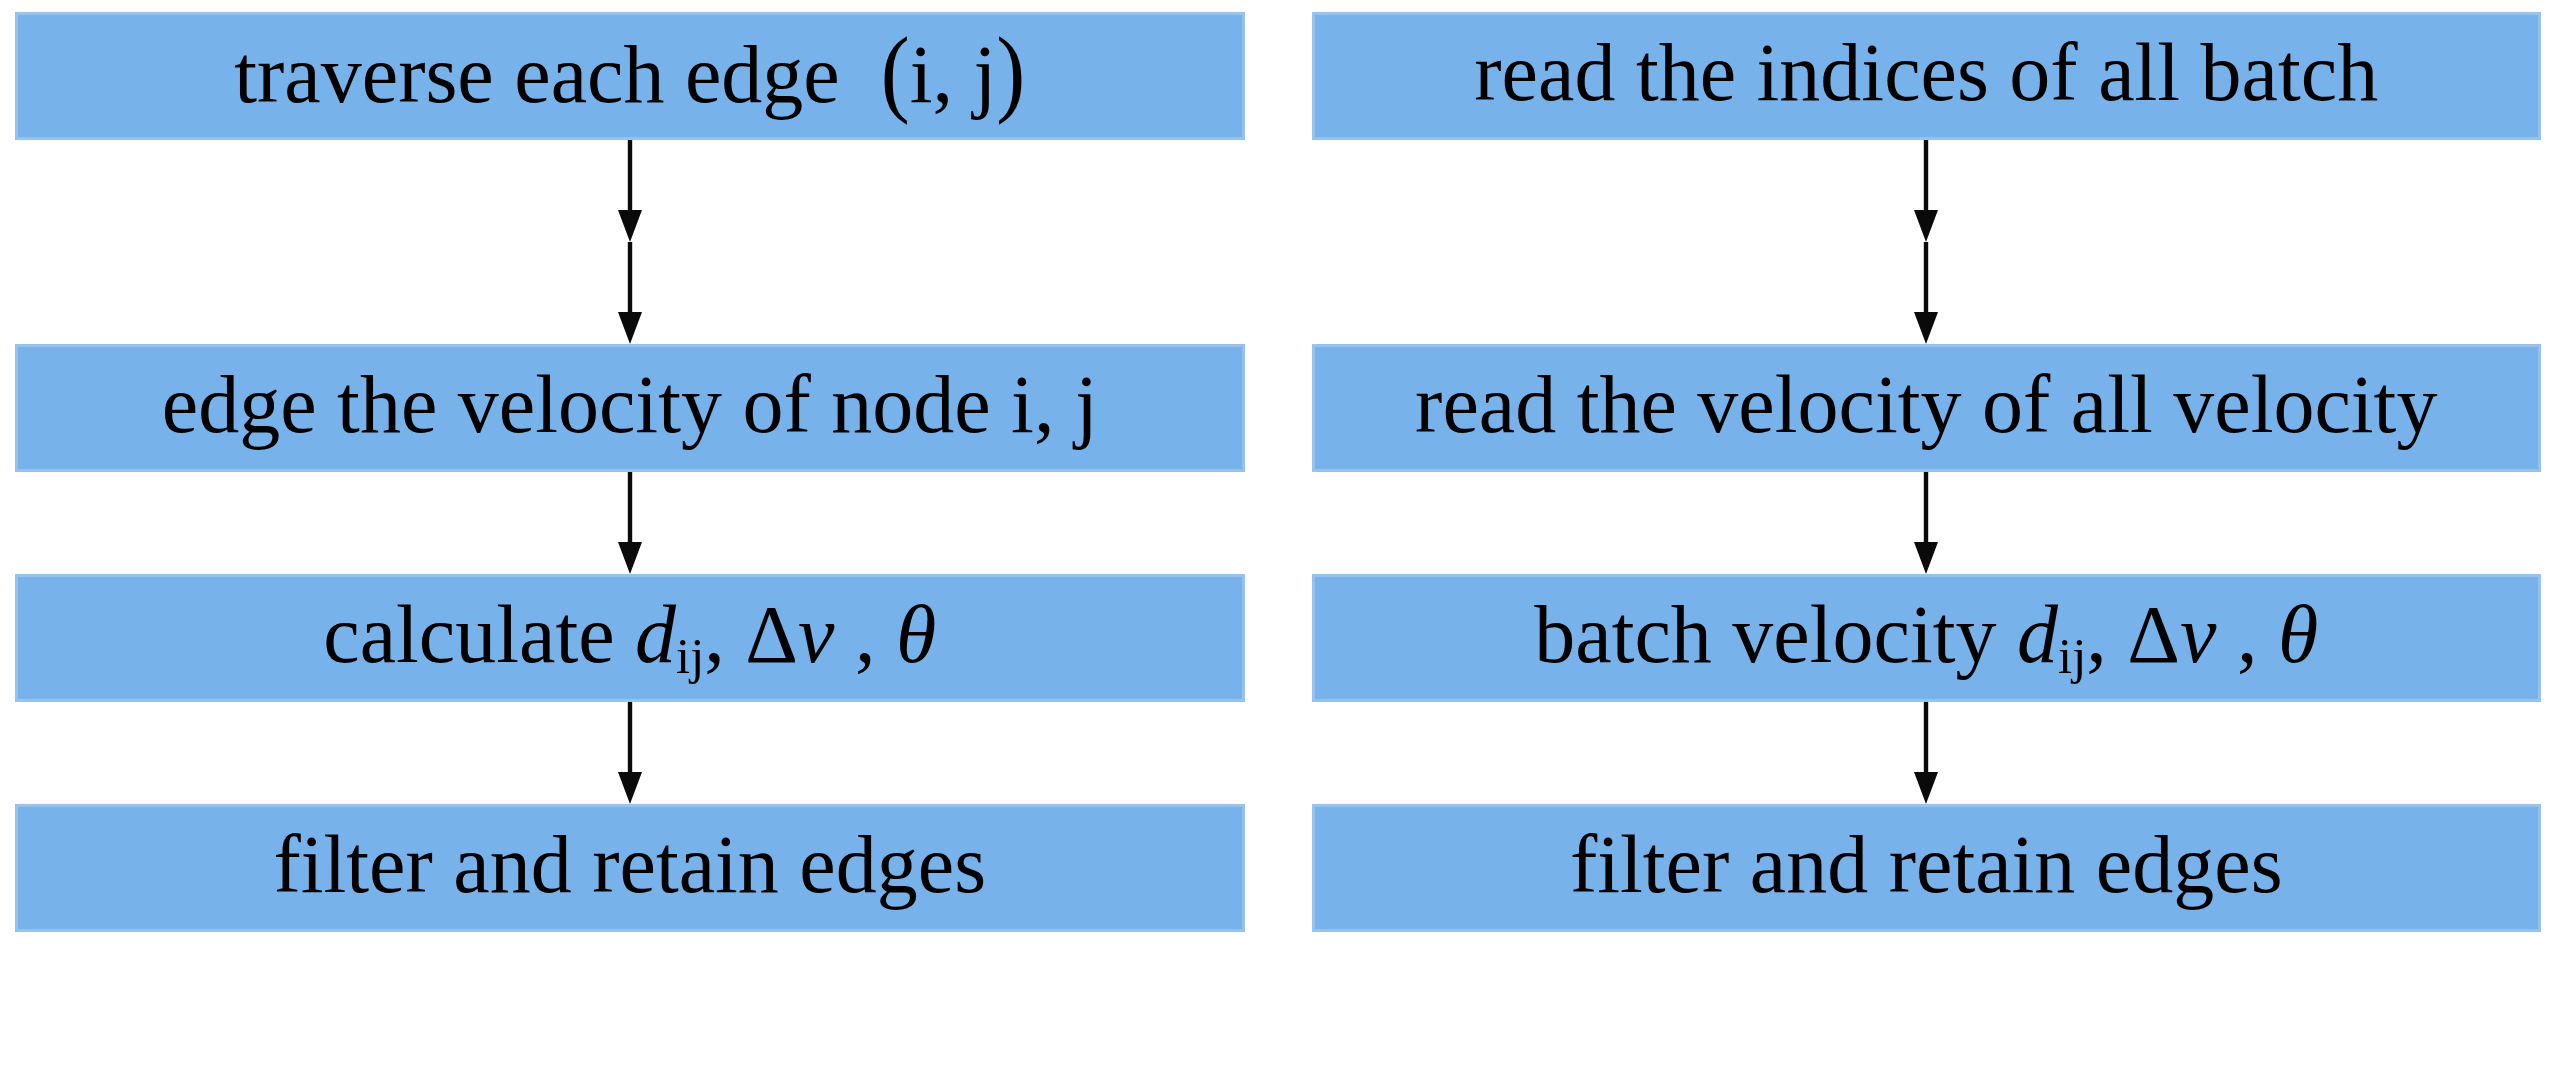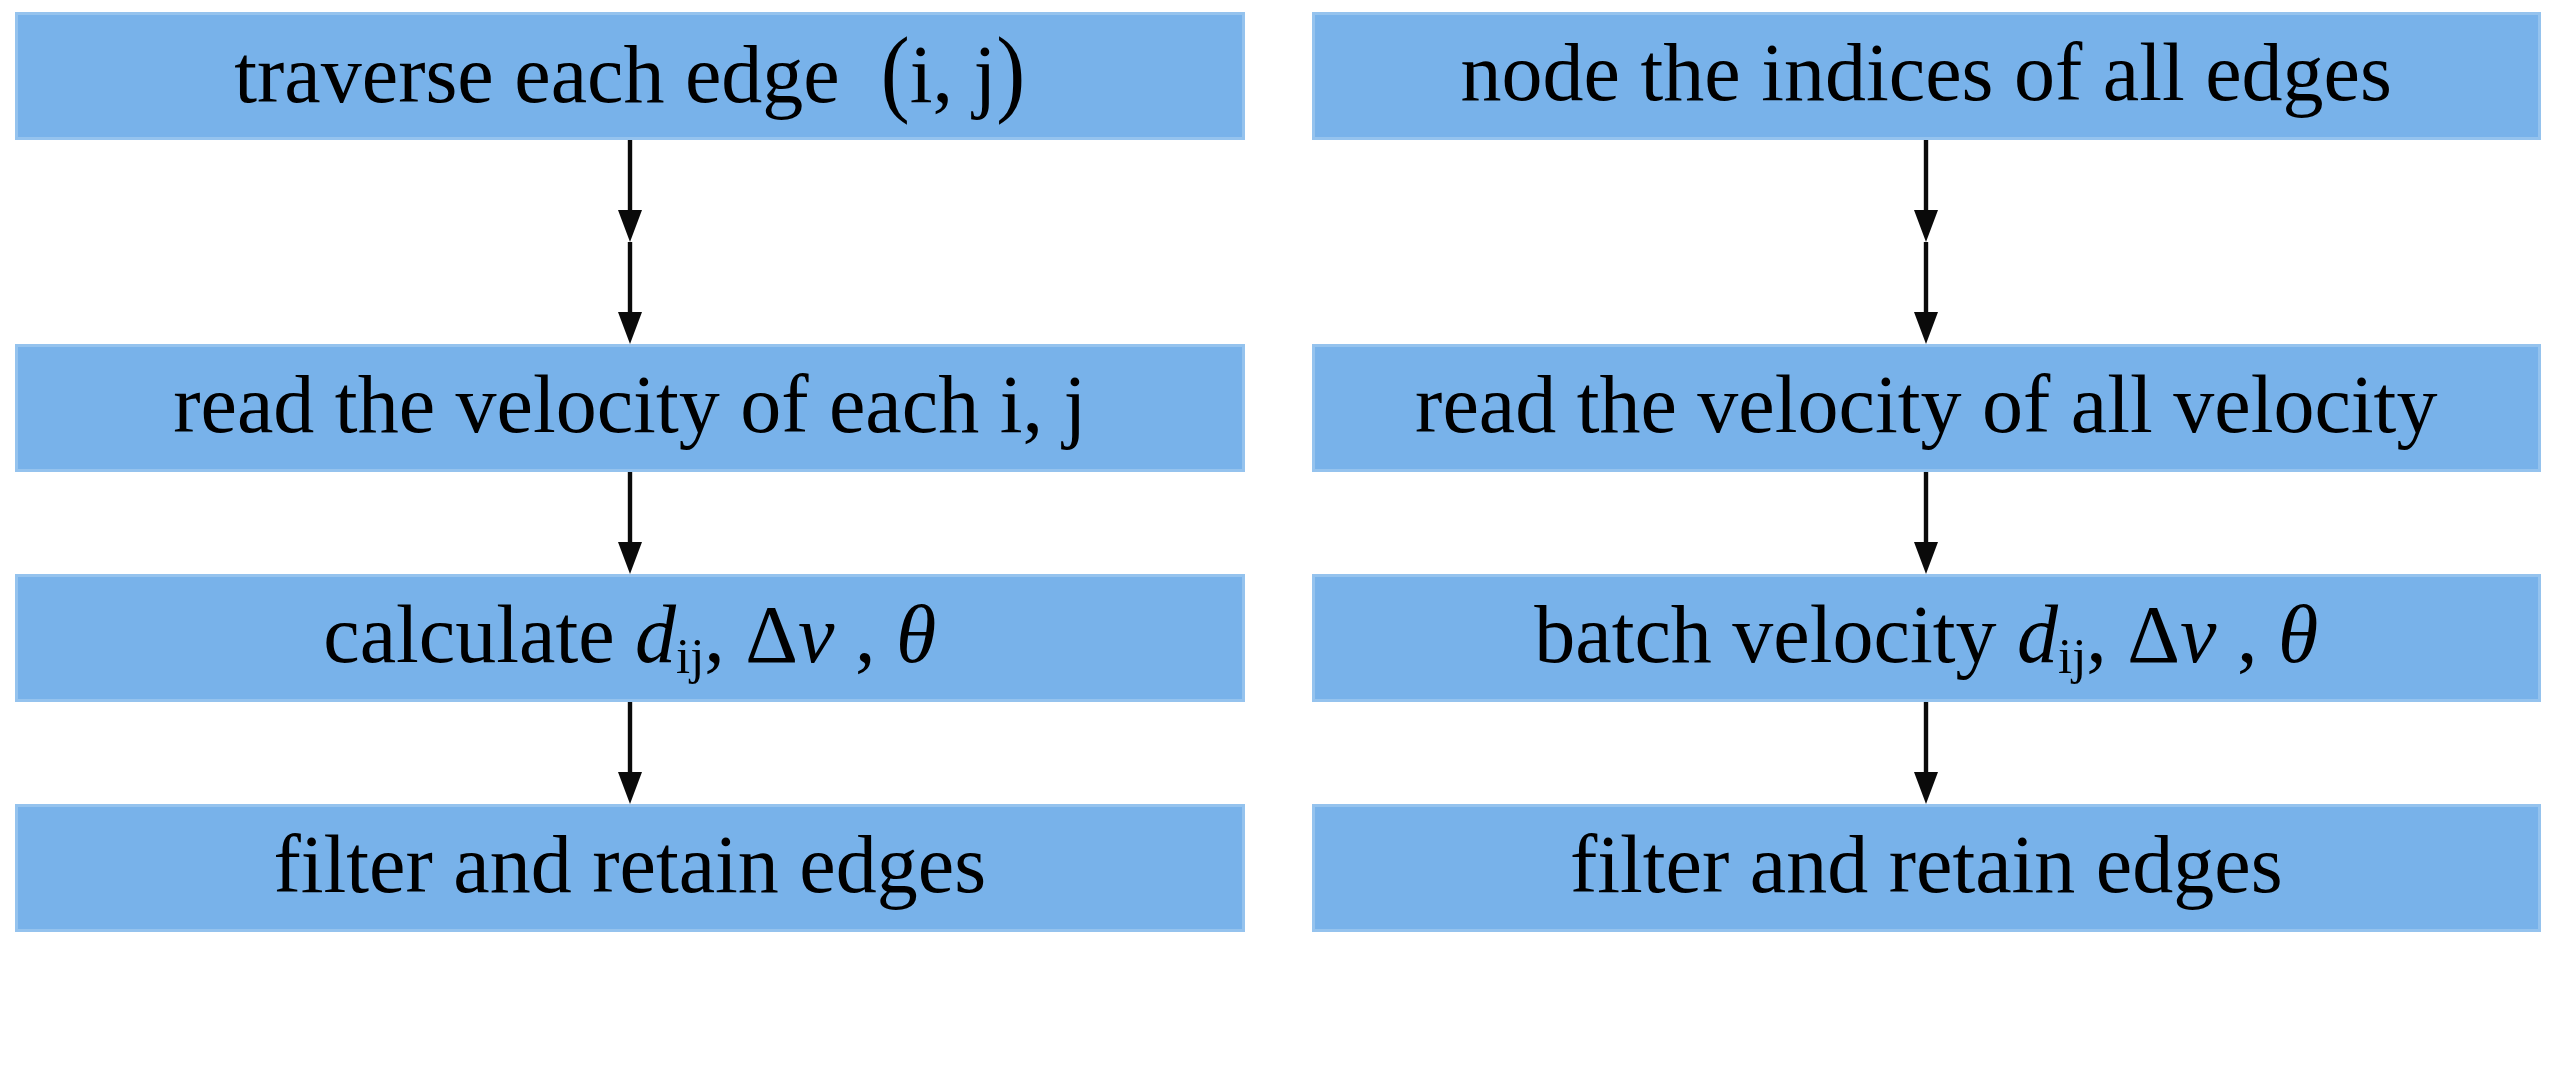--- a/index.html
+++ b/index.html
@@ -78,21 +78,21 @@
         <polygon points="2,70 26,70 14,102" fill="currentColor"></polygon>
       </svg>
     </div>
     <div class="arrow">
       <svg width="28" height="102" viewBox="0 0 28 102" aria-hidden="true">
         <rect x="11.8" y="0" width="4.4" height="74" fill="currentColor"></rect>
         <polygon points="2,70 26,70 14,102" fill="currentColor"></polygon>
       </svg>
     </div>
     <div class="step-box">
-      <span class="step-label"><span class="seg-n">read the velocity of each i, j</span></span>
+      <span class="step-label"><span class="seg-n">edge the velocity of node i, j</span></span>
     </div>
     <div class="arrow">
       <svg width="28" height="102" viewBox="0 0 28 102" aria-hidden="true">
         <rect x="11.8" y="0" width="4.4" height="74" fill="currentColor"></rect>
         <polygon points="2,70 26,70 14,102" fill="currentColor"></polygon>
       </svg>
     </div>
     <div class="step-box">
       <span class="step-label"><span class="seg-n">calculate </span><span class="seg-i">d</span><span class="seg-sub">ij</span><span class="seg-n">, Δ</span><span class="seg-i">v</span><span class="seg-n"> , </span><span class="seg-i">θ</span></span>
     </div>
@@ -102,21 +102,21 @@
         <polygon points="2,70 26,70 14,102" fill="currentColor"></polygon>
       </svg>
     </div>
     <div class="step-box">
       <span class="step-label"><span class="seg-n">filter and retain edges</span></span>
     </div>
   </div>
 
   <div class="column">
     <div class="step-box">
-      <span class="step-label"><span class="seg-n">node the indices of all edges</span></span>
+      <span class="step-label"><span class="seg-n">read the indices of all batch</span></span>
     </div>
     <div class="arrow">
       <svg width="28" height="102" viewBox="0 0 28 102" aria-hidden="true">
         <rect x="11.8" y="0" width="4.4" height="74" fill="currentColor"></rect>
         <polygon points="2,70 26,70 14,102" fill="currentColor"></polygon>
       </svg>
     </div>
     <div class="arrow">
       <svg width="28" height="102" viewBox="0 0 28 102" aria-hidden="true">
         <rect x="11.8" y="0" width="4.4" height="74" fill="currentColor"></rect>

